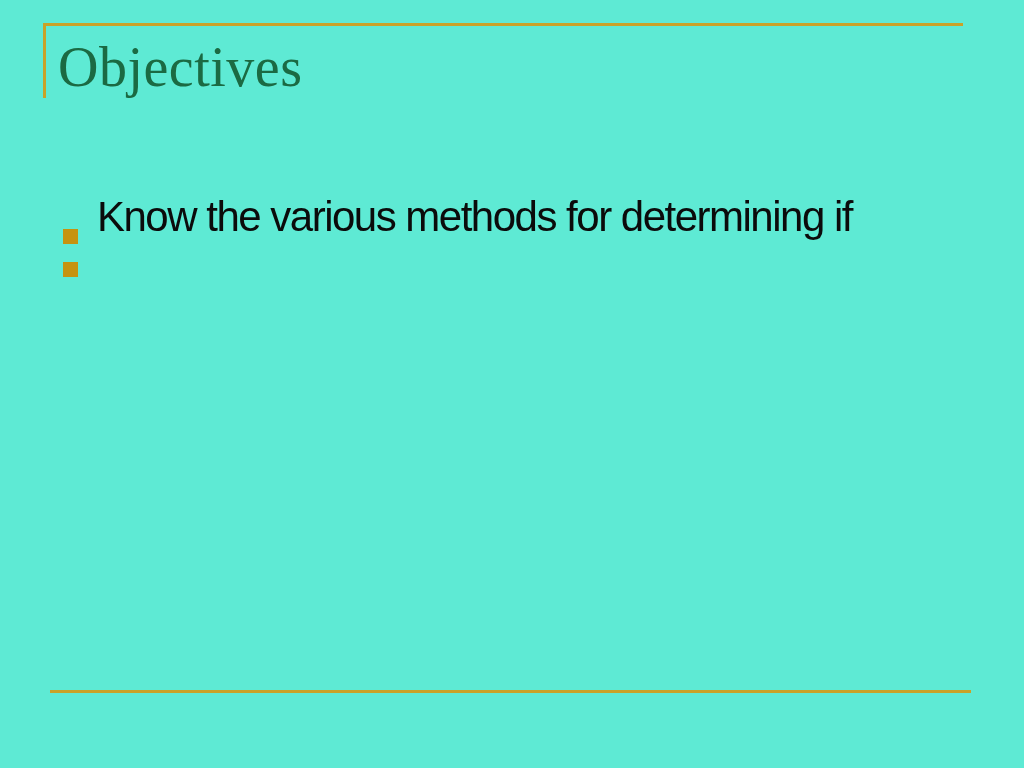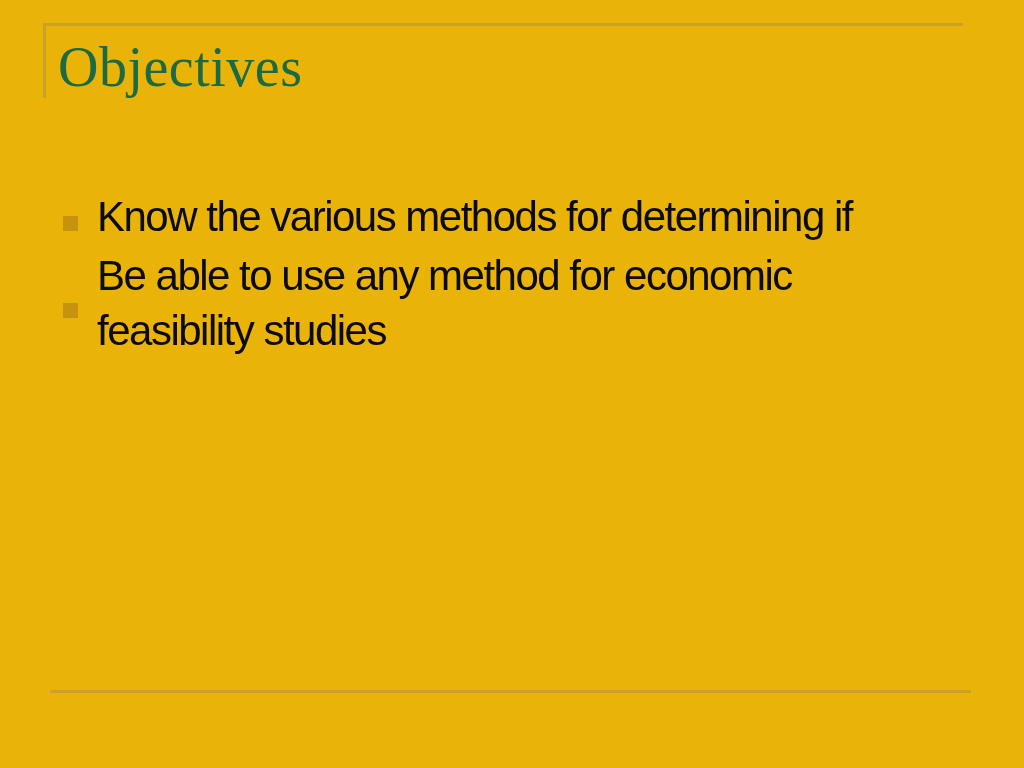--- a/index.html
+++ b/index.html
@@ -1,21 +1,21 @@
 <!DOCTYPE html>
 <html><head>
 <meta charset="utf-8">
 <style>
   * { margin: 0; padding: 0; box-sizing: border-box; }
   html, body { background: #ffffff; }
   .slide {
     position: relative;
     width: 1024px;
     height: 768px;
-    background: #eab308;
+    background: #5eead4;
     overflow: hidden;
     font-family: "Liberation Sans", sans-serif;
   }
   .top-rule {
     position: absolute;
     left: 44px;
     top: 23px;
     width: 919px;
     height: 3px;
     background: #C9A227;
@@ -50,21 +50,21 @@
   }
   .bullet-list {
     position: absolute;
     left: 63px;
     top: 189px;
     width: 900px;
     list-style: none;
   }
   .bullet-item {
     display: flex;
-    align-items: center;
+    align-items: flex-end;
     margin-bottom: 4px;
   }
   .bullet-marker {
     flex: 0 0 auto;
     width: 15px;
     height: 15px;
     margin-top: 14px;
     margin-right: 19px;
     background: #C6930F;
   }
@@ -91,23 +91,19 @@
 
     <li class="bullet-item">
       <span class="bullet-marker"></span>
       <span class="bullet-text">
         <span class="bullet-line">Know the various methods for determining if</span>
       </span>
     </li>
 
     <li class="bullet-item">
       <span class="bullet-marker"></span>
-      <span class="bullet-text">
-        <span class="bullet-line">Be able to use any method for economic</span>
-        <span class="bullet-line">feasibility studies</span>
-      </span>
     </li>
 
   </ul>
 
   <div class="bottom-rule"></div>
 
 </div>
 
 </body></html>

